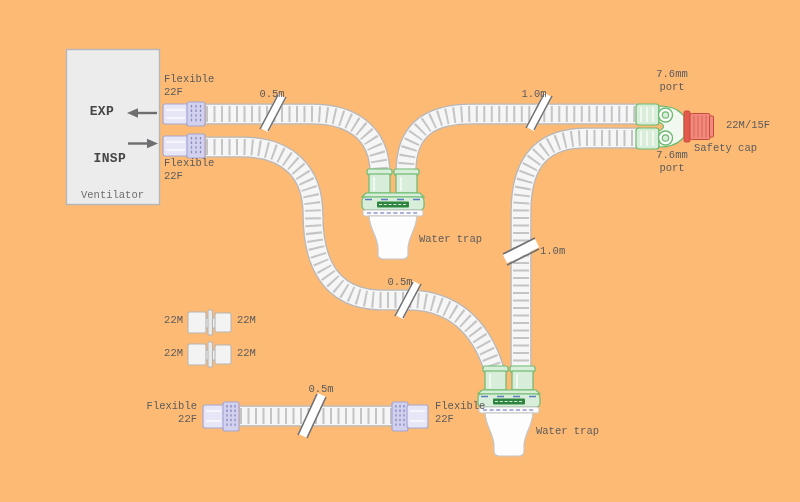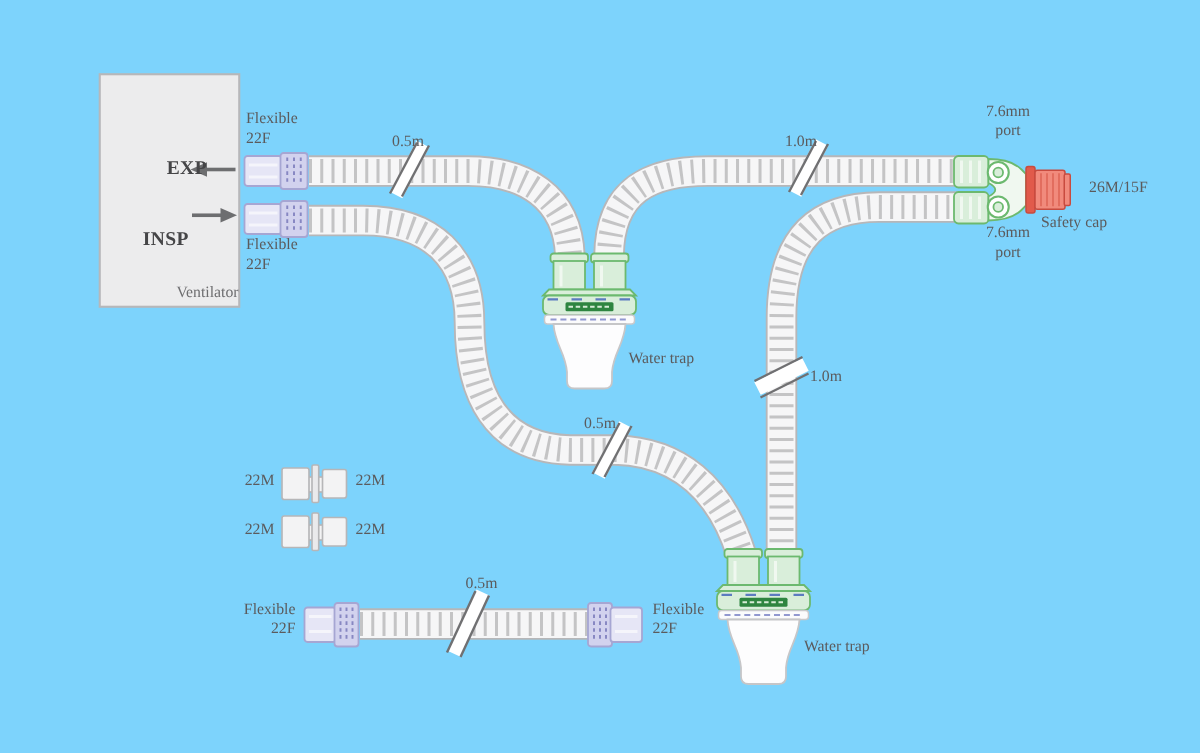--- a/index.html
+++ b/index.html
@@ -1,18 +1,18 @@
 <!DOCTYPE html>
 <html style="--green: #6cb96f; --green-light: #d9eeda; --green-pale: #f0f8f0; --green-dark: #2e8540; --lav-stroke: #a6a6d3; --lav-light: #e6e6f6; --lav-mid: #d2d2ee; --lav-dark: #8787c2; --red: #f18a7c; --red-deep: #e15a4b; --red-stroke: #c84b3f; --red-stripe: #e06a5b; --tube-outline: #b7b7b9; --tube-body: #f6f6f7; --tube-rings: #9b9b9d; --box-fill: #ececed; --box-stroke: #b7b7b9; --text: #5b5b5d; --text-dark: #454547; --blue-dash: #5c7bc0; --blue-dash2: #9298d0;"><head>
 <meta charset="utf-8">
 <style>
   html,body{margin:0;padding:0;background:#fff;}
   .stage{
-    position:relative;width:800px;height:502px;background:#7dd3fc;overflow:hidden;
-    font-family:Liberation Serif, serif;
+    position:relative;width:800px;height:502px;background:#fdba74;overflow:hidden;
+    font-family:Liberation Mono, monospace;
   }
   svg{position:absolute;left:0;top:0;}
   .lbl{
     position:absolute;font-size:10.5px;line-height:13px;color:var(--text);
     white-space:nowrap;
   }
   .lbl span{display:block;}
   .lbl.center{text-align:center;}
   .lbl.right{text-align:right;}
   .port-label{font-size:13px;font-weight:bold;color:var(--text-dark);letter-spacing:.3px;}
@@ -199,36 +199,36 @@
         <path class="cap-stripe" d="M58,12.5 V34.5 M62,12.5 V34.5 M66,12.5 V34.5 M70,12.5 V34.5"></path>
         <rect class="cap-body" x="73.5" y="13" width="4" height="21" rx="1"></rect>
       </g>
     </g>
   </svg>
 
   <div class="lbl" style="left:164px;top:73px;">
     <span>Flexible</span>
     <span>22F</span>
   </div>
-  <div class="lbl port-label right" style="left:104px;top:105px;width:34px;">EXP</div>
+  <div class="lbl port-label right" style="left:80px;top:105px;width:34px;">EXP</div>
   <div class="lbl port-label right" style="left:88px;top:152px;width:38px;">INSP</div>
   <div class="lbl" style="left:164px;top:157px;">
     <span>Flexible</span>
     <span>22F</span>
   </div>
-  <div class="lbl vent-label center" style="left:66px;top:189px;width:93px;text-align:right;">Ventilator</div>
+  <div class="lbl vent-label center" style="left:66px;top:189px;width:93px;">Ventilator</div>
 
   <div class="lbl center" style="left:252px;top:88px;width:40px;">0.5m</div>
   <div class="lbl center" style="left:512px;top:88px;width:44px;">1.0m</div>
 
   <div class="lbl center" style="left:644px;top:68px;width:56px;">
     <span>7.6mm</span>
     <span>port</span>
   </div>
-  <div class="lbl" style="left:726px;top:119px;">26M/15F</div>
+  <div class="lbl" style="left:726px;top:119px;">22M/15F</div>
   <div class="lbl" style="left:694px;top:142px;">Safety cap</div>
   <div class="lbl center" style="left:644px;top:149px;width:56px;">
     <span>7.6mm</span>
     <span>port</span>
   </div>
 
   <div class="lbl" style="left:419px;top:233px;">Water trap</div>
   <div class="lbl" style="left:540px;top:245px;">1.0m</div>
   <div class="lbl center" style="left:378px;top:276px;width:44px;">0.5m</div>
 

